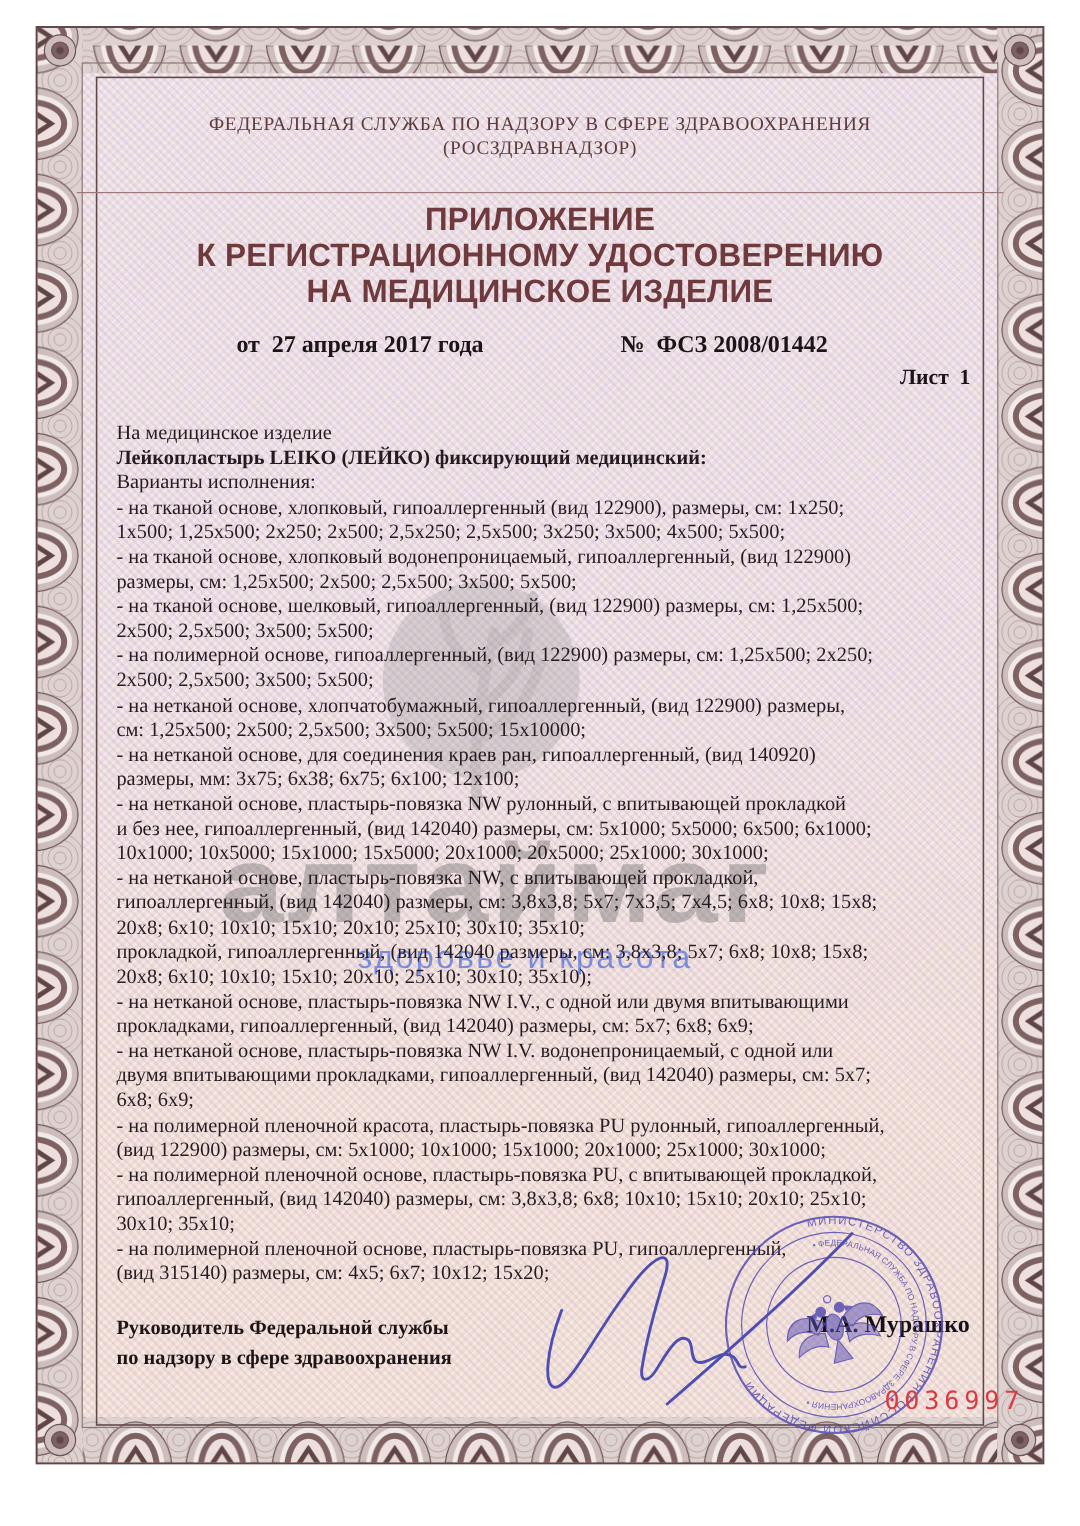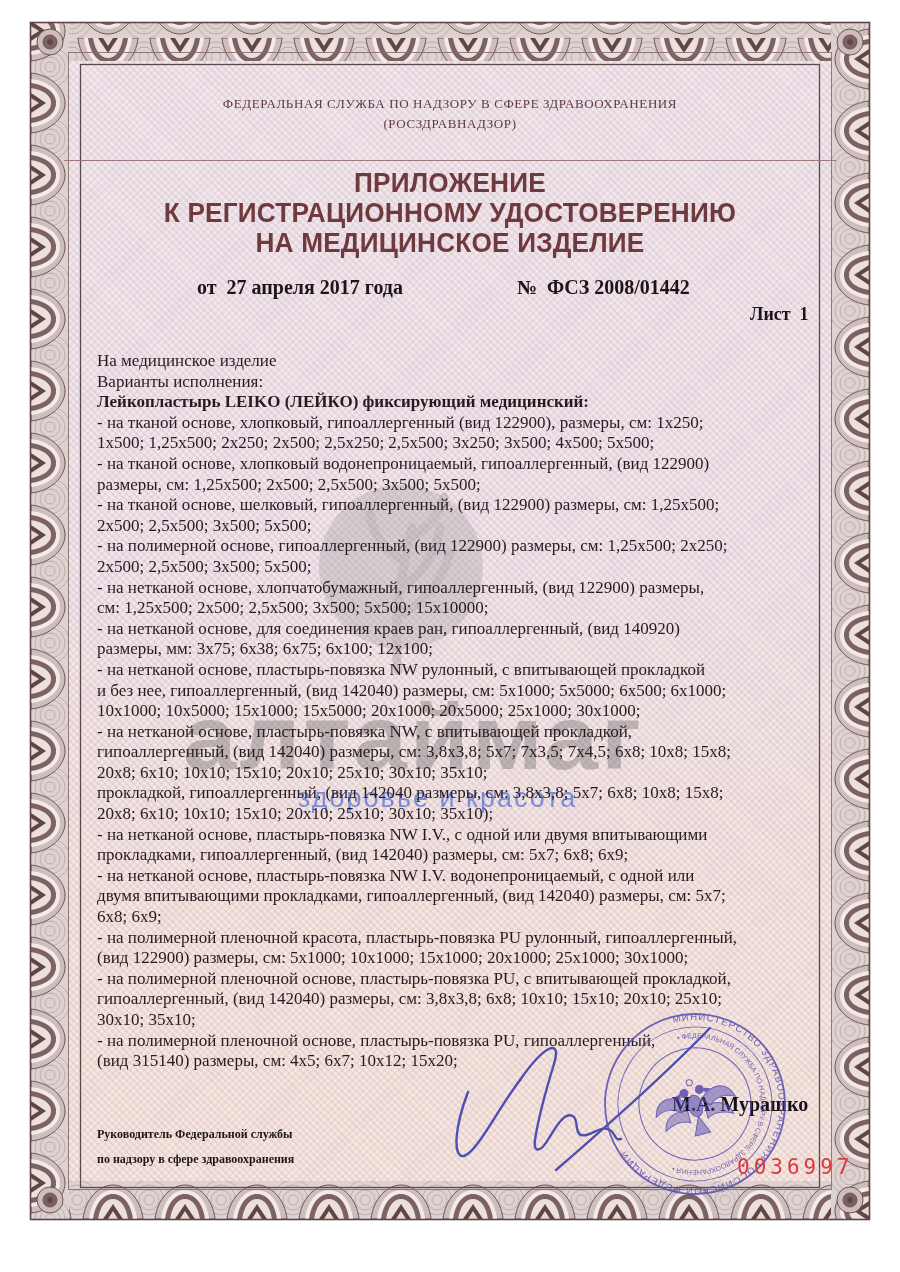--- a/index.html
+++ b/index.html
@@ -14,36 +14,36 @@
   .frame-svg{position:absolute;left:0;top:0;}
   
   .wm-brand{position:absolute;left:183px;top:690px;font-family:"Liberation Sans",sans-serif;
     font-weight:bold;font-size:96px;line-height:96px;letter-spacing:3px;color:#6f6f6f;opacity:.40;
     transform:scaleY(.95);}
   .wm-tagline{position:absolute;left:298px;top:783px;font-family:"Liberation Sans",sans-serif;
     font-size:27px;letter-spacing:2px;color:#1d4ed8;opacity:.55;}
   .leaf-wm{position:absolute;left:308px;top:475px;opacity:.30;}
   
   .agency{position:absolute;left:80px;top:94px;width:740px;text-align:center;
-    color:#5d3a3c;font-size:13px;line-height:20px;letter-spacing:.6px;}
+    color:#5d3a3c;font-size:16px;line-height:20px;letter-spacing:.6px;}
   .divider{position:absolute;left:64px;top:160px;width:772px;border-top:1px solid #9b797c;}
   .doc-title{position:absolute;left:80px;top:168px;width:740px;text-align:center;
     font-family:"Liberation Sans",sans-serif;font-weight:bold;font-size:27px;line-height:30px;
     color:#6f3a3d;letter-spacing:.2px;transform:scaleX(.97);}
   .meta{white-space:pre;position:absolute;color:#1c1518;font-weight:bold;}
   .date{left:197px;top:276px;font-size:20px;}
   .number{left:517px;top:276px;font-size:20px;}
   .sheet{left:750px;top:304px;font-size:18px;}
   
   .body-lines{position:absolute;left:97px;top:351px;color:#241b20;font-size:17px;}
   .bl{white-space:pre;line-height:20.6px;height:20.6px;}
   .bl.b{font-weight:bold;}
   
   .footer-left{position:absolute;left:97px;top:1094px;color:#1c1518;font-weight:bold;
-    font-size:12px;line-height:25px;margin-top:28px;}
+    font-size:17px;line-height:25px;}
   .signer{position:absolute;left:672px;top:1093px;color:#15101a;font-weight:bold;font-size:20px;}
   .serial{position:absolute;left:737px;top:1155px;color:#db3a41;font-family:"DejaVu Sans Mono",monospace;
     font-size:21px;letter-spacing:4px;text-align:right;}
   .sig-svg,.stamp-svg{position:absolute;}
   .sig-svg{left:440px;top:1015px;}
   .stamp-svg{left:597px;top:1006px;opacity:.85;}
 </style>
 </head>
 <body>
 
@@ -130,22 +130,22 @@
     <div>НА МЕДИЦИНСКОЕ ИЗДЕЛИЕ</div>
   </div>
 
   <div class="meta date">от  27 апреля 2017 года</div>
   <div class="meta number">№  ФСЗ 2008/01442</div>
   <div class="meta sheet">Лист  1</div>
 
   <div class="body-lines">
 
   <div class="bl">На медицинское изделие</div>
+      <div class="bl b">Лейкопластырь LEIKO (ЛЕЙКО) фиксирующий медицинский:</div>
       <div class="bl">Варианты исполнения:</div>
-      <div class="bl b">Лейкопластырь LEIKO (ЛЕЙКО) фиксирующий медицинский:</div>
       <div class="bl">- на тканой основе, хлопковый, гипоаллергенный (вид 122900), размеры, см: 1х250;</div>
       <div class="bl">1х500; 1,25х500; 2х250; 2х500; 2,5х250; 2,5х500; 3х250; 3х500; 4х500; 5х500;</div>
       <div class="bl">- на тканой основе, хлопковый водонепроницаемый, гипоаллергенный, (вид 122900)</div>
       <div class="bl">размеры, см: 1,25х500; 2х500; 2,5х500; 3х500; 5х500;</div>
       <div class="bl">- на тканой основе, шелковый, гипоаллергенный, (вид 122900) размеры, см: 1,25х500;</div>
       <div class="bl">2х500; 2,5х500; 3х500; 5х500;</div>
       <div class="bl">- на полимерной основе, гипоаллергенный, (вид 122900) размеры, см: 1,25х500; 2х250;</div>
       <div class="bl">2х500; 2,5х500; 3х500; 5х500;</div>
       <div class="bl">- на нетканой основе, хлопчатобумажный, гипоаллергенный, (вид 122900) размеры,</div>
       <div class="bl">см: 1,25х500; 2х500; 2,5х500; 3х500; 5х500; 15х10000;</div>

